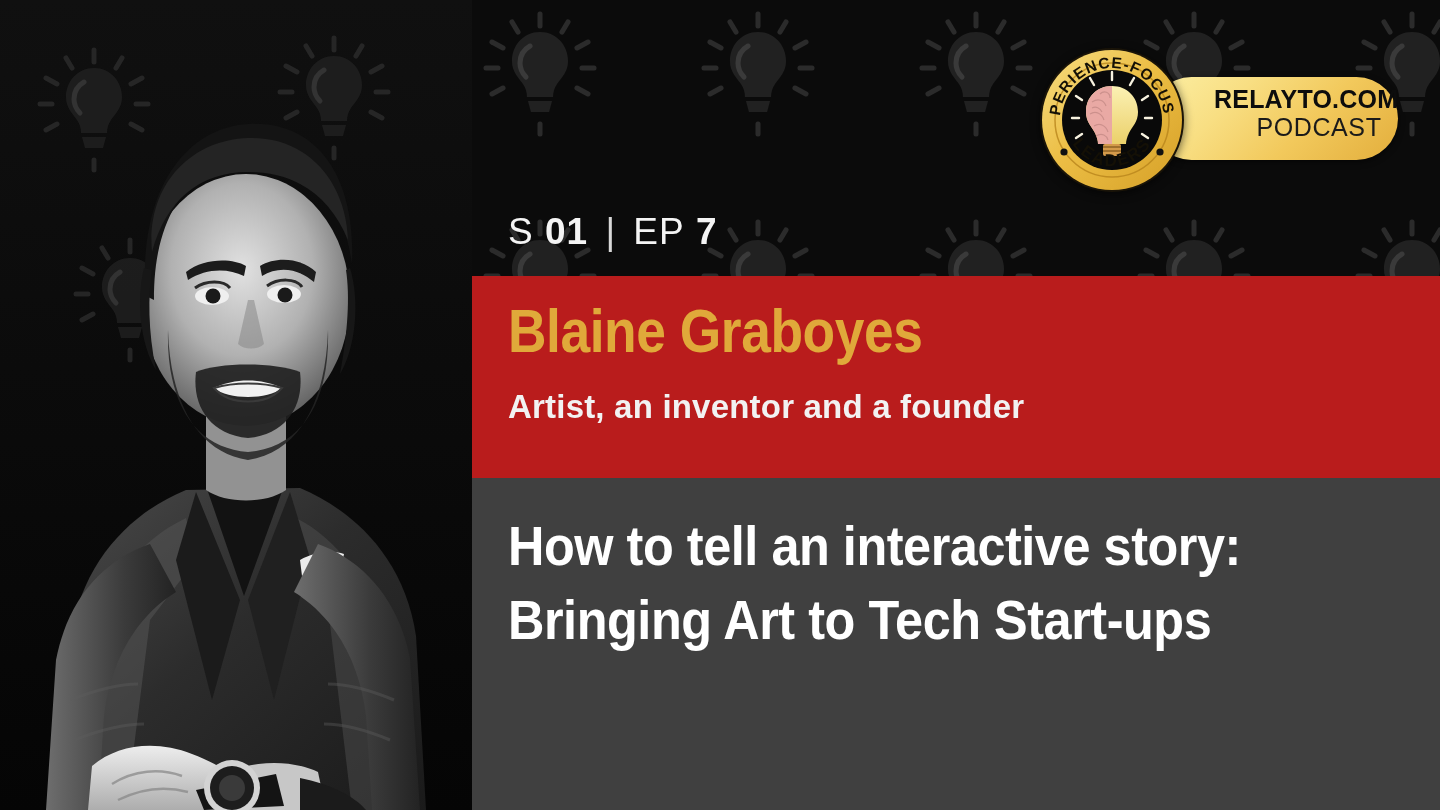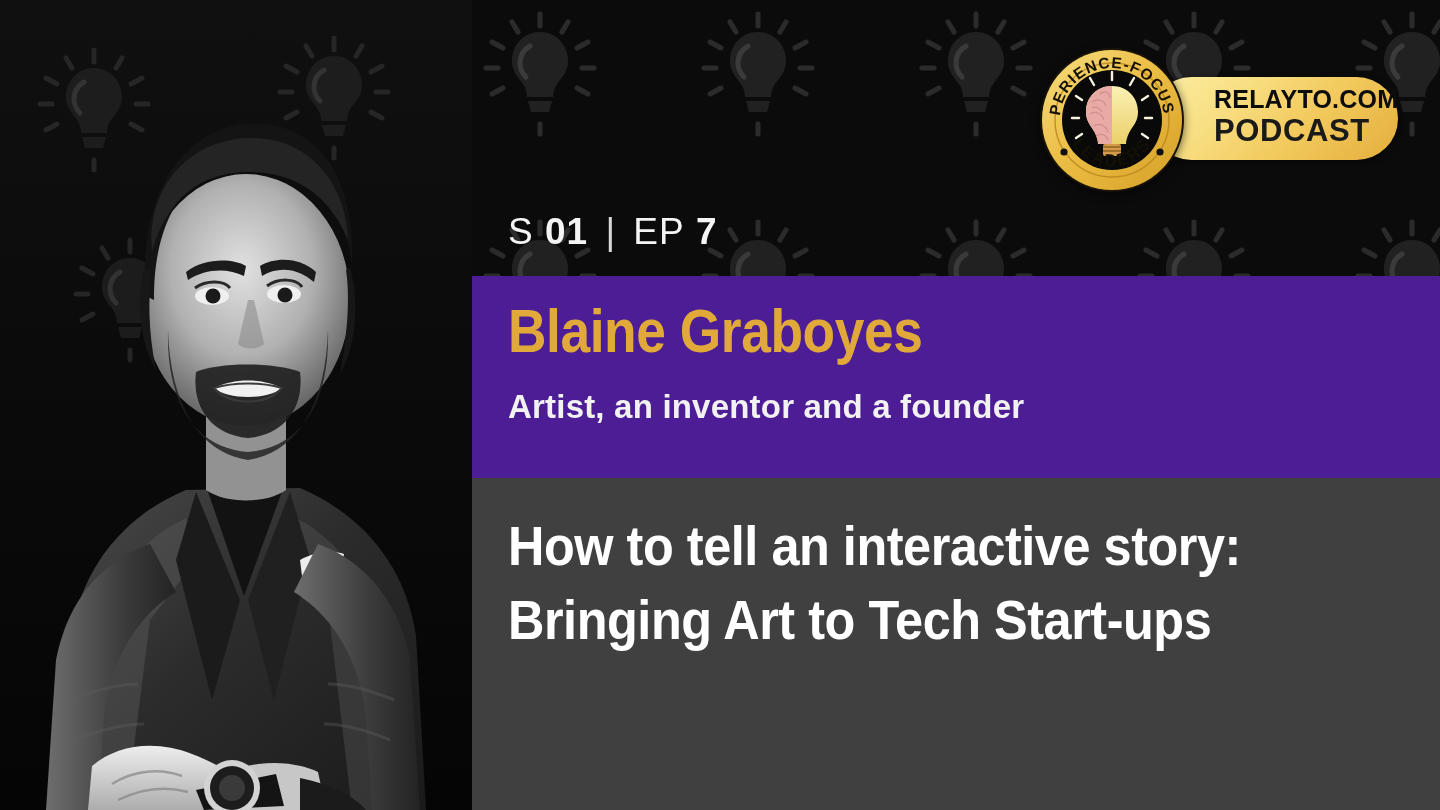--- a/index.html
+++ b/index.html
@@ -76,25 +76,26 @@
   }
   .logo-domain {
     display: block;
     font-size: 25px;
     font-weight: bold;
     letter-spacing: 0.2px;
     color: #0d0d0d;
   }
   .logo-podcast {
     display: block;
-    font-size: 31px;
-    font-weight: bold;
+    font-size: 25px;
+    font-weight: normal;
     letter-spacing: 0.6px;
     color: #1a1a1a;
     margin-top: 3px;
+    text-align: center;
   }
   .logo-badge {
     position: absolute;
     left: 0;
     top: 0;
     width: 148px;
     height: 148px;
     filter: drop-shadow(0 2px 5px rgba(0,0,0,0.6));
   }
 
@@ -118,21 +119,21 @@
     margin: 0 6px;
   }
 
   
   .guest-band {
     position: absolute;
     left: 472px;
     top: 276px;
     width: 968px;
     height: 202px;
-    background: #4c1d95;
+    background: #b91c1c;
   }
   .guest-name {
     position: absolute;
     left: 36px;
     top: 24px;
     font-size: 62px;
     font-weight: bold;
     color: #E0A93A;
     letter-spacing: -0.5px;
     line-height: 1;

